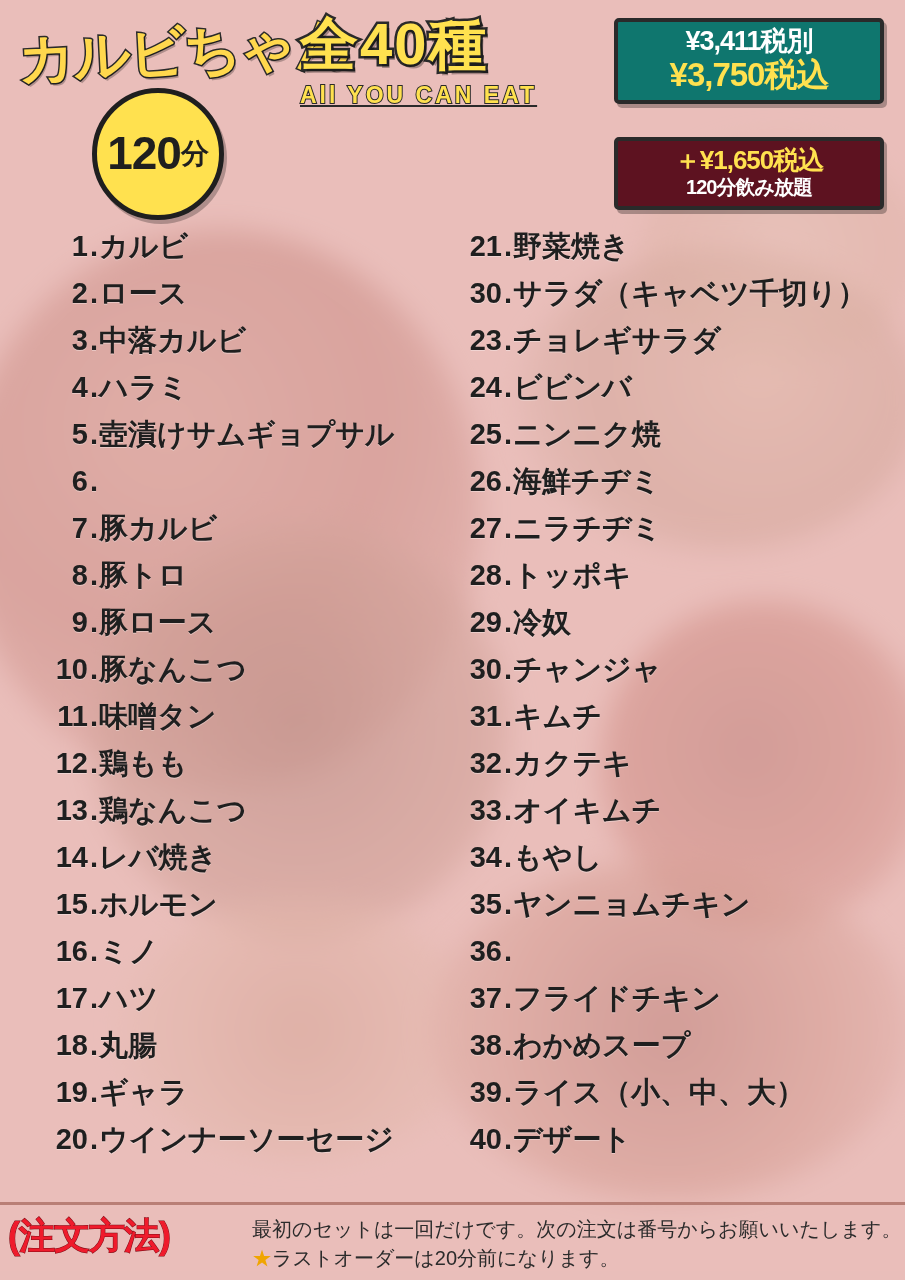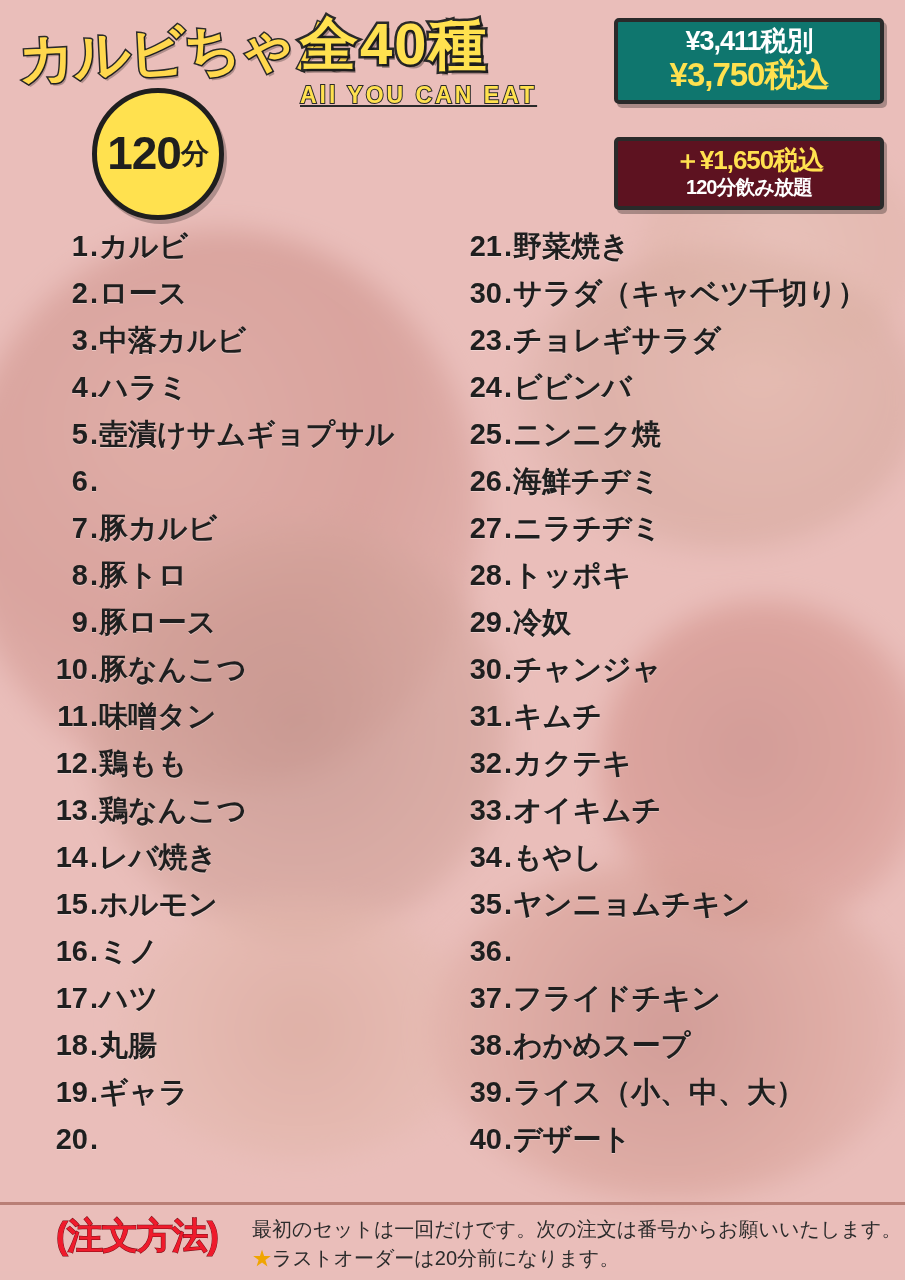--- a/index.html
+++ b/index.html
@@ -102,21 +102,20 @@
   .col-right .item .num { min-width: 50px; }
 
   
   .footer { position: absolute; left: 0; bottom: 0; width: 905px; height: 78px; }
   .footer-rule { position: absolute; left: 0; top: 0; width: 905px; height: 3px; background: #b97f76; }
   .order-label {
     position: absolute; left: 8px; top: 10px;
     font-size: 36px; font-weight: bold; color: #ef1b2c;
     -webkit-text-stroke: 1px #7c0d16; paint-order: stroke fill;
     letter-spacing: -1px;
-    margin-left: 48px;
   }
   .notes { position: absolute; left: 252px; top: 13px; width: 650px; }
   .note { font-size: 20px; color: #2b2b2b; line-height: 1.45; }
   .star { color: #f0a500; }
 </style>
 </head>
 <body>
 
 <div id="poster">
 
@@ -248,20 +247,21 @@
           <span class="nm">丸腸</span>
         </div>
       <div class="item">
           <span class="num">19</span>
           <span class="dot">.</span>
           <span class="nm">ギャラ</span>
         </div>
       <div class="item">
           <span class="num">20</span>
           <span class="dot">.</span>
+          <span class="nm">ウインナーソーセージ</span>
         </div>
     </div>
 
     <div class="col col-right">
       <div class="item">
           <span class="num">21</span>
           <span class="dot">.</span>
           <span class="nm">野菜焼き</span>
         </div>
       <div class="item">

